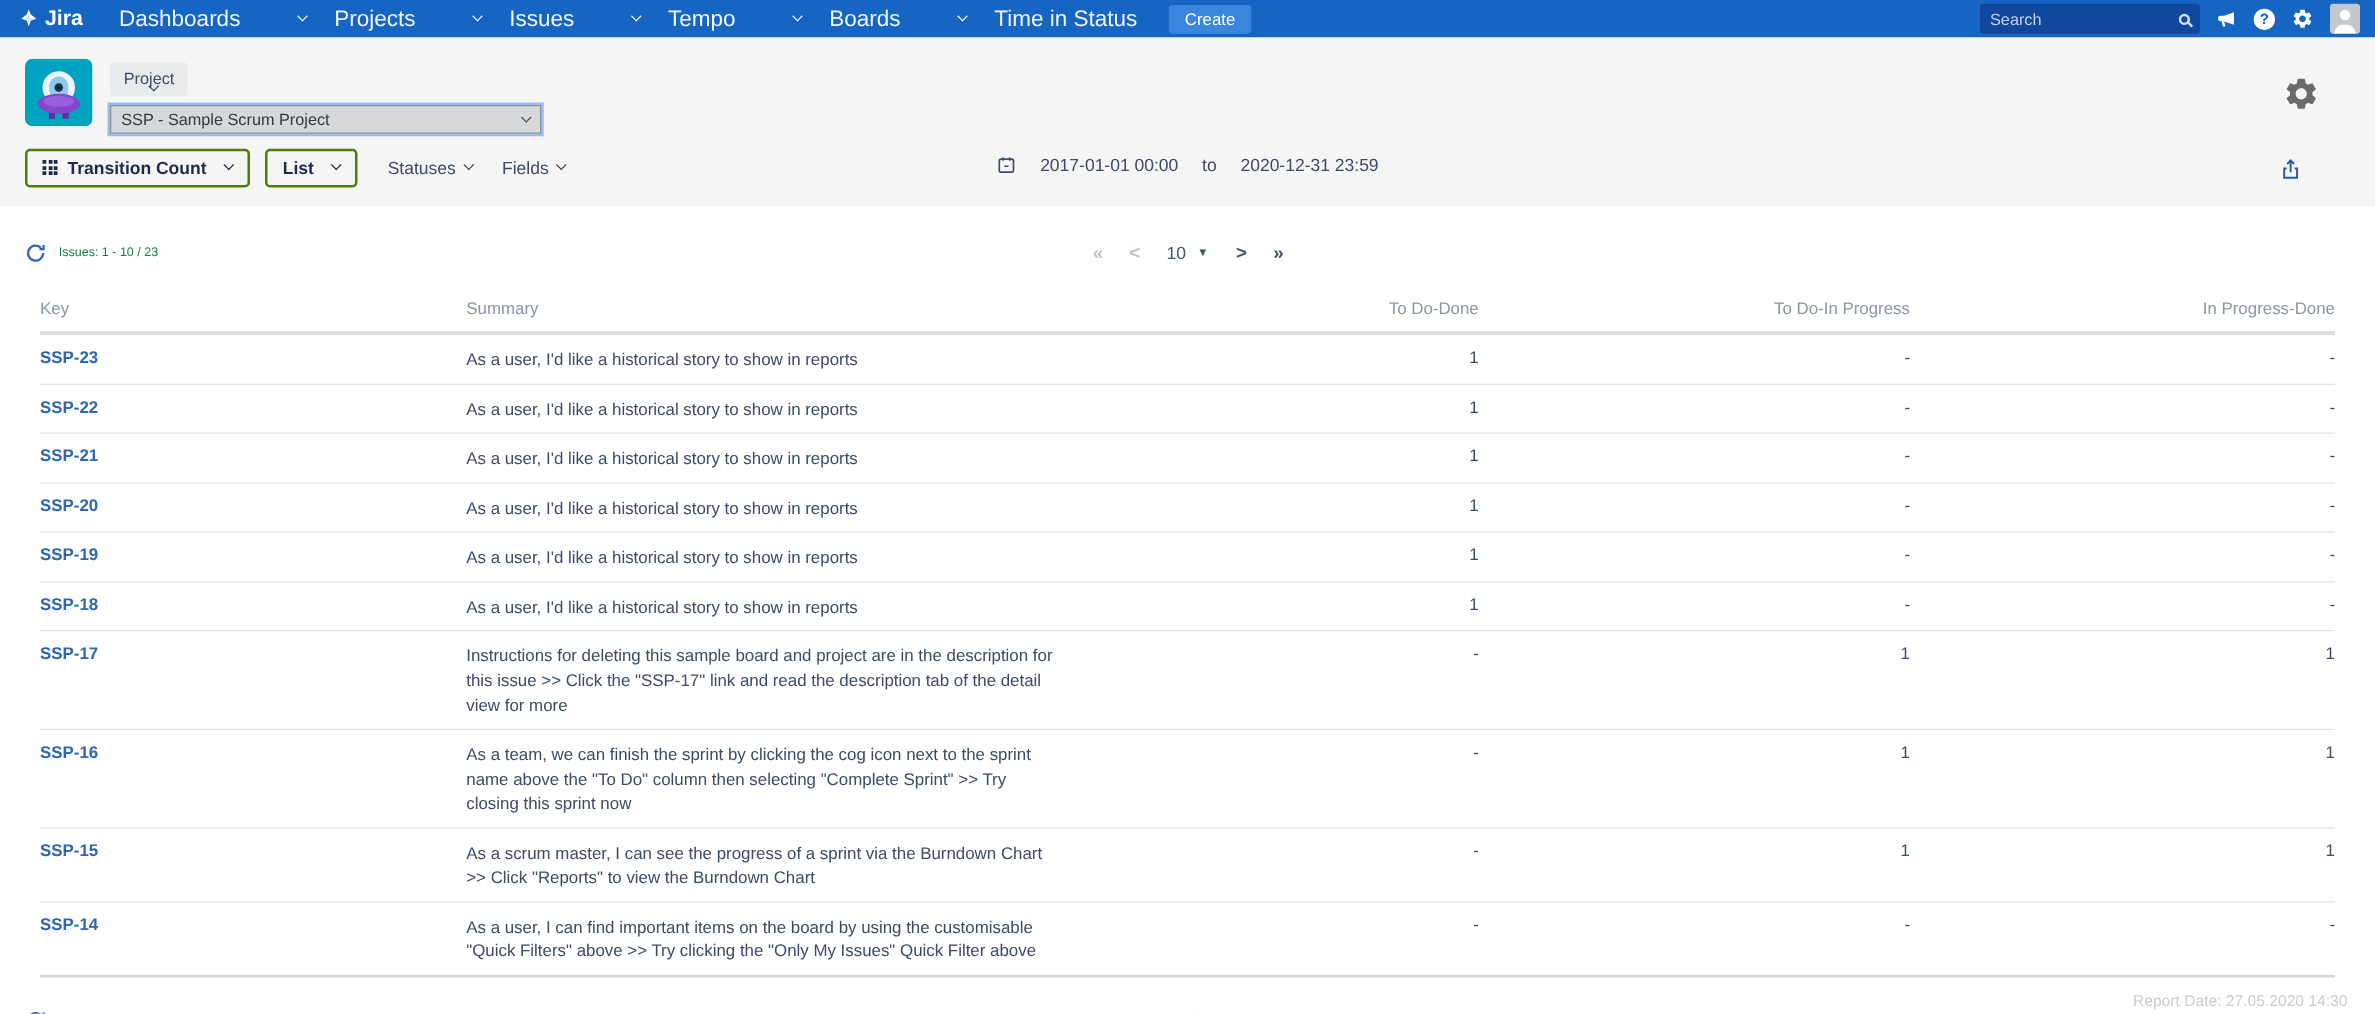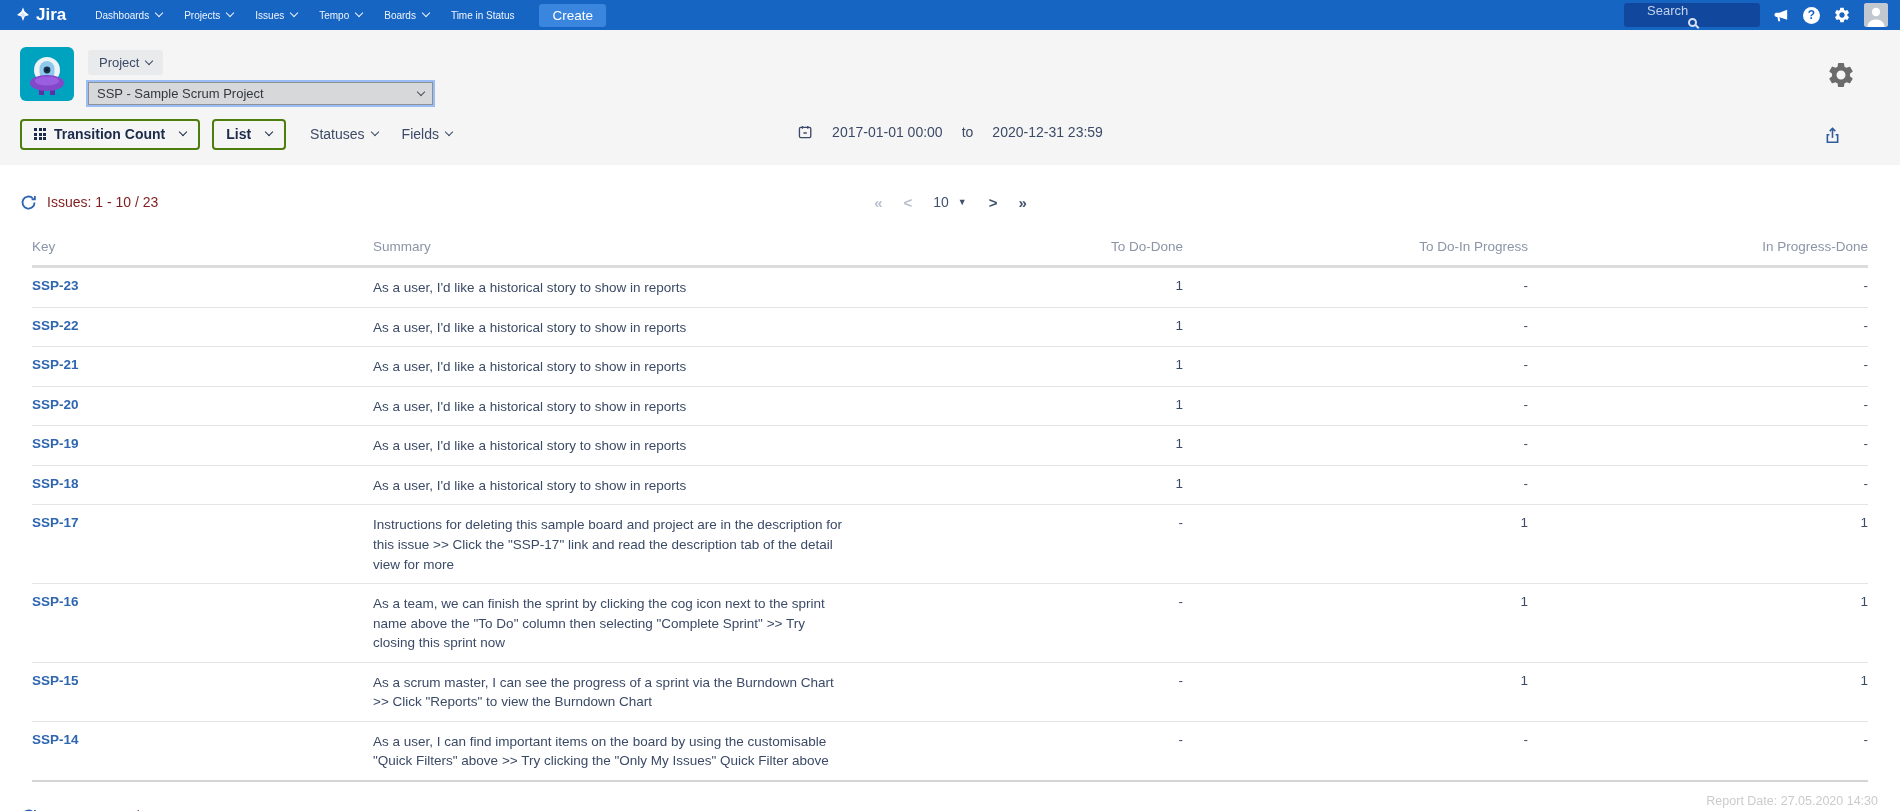--- a/index.html
+++ b/index.html
@@ -1,58 +1,58 @@
 <!DOCTYPE html>
 <html><head>
 <meta charset="utf-8">
 <style>
   * { margin:0; padding:0; box-sizing:border-box; }
   html,body { width:1900px; height:811px; background:#ffffff; font-family:"Liberation Sans", sans-serif; overflow:hidden; }
 
   
   .topnav { height:30px; background:#1765c2; display:flex; align-items:center; padding:0 12px 0 14px; color:#fff; }
   .logo { display:flex; align-items:center; gap:4px; font-size:17px; font-weight:bold; margin-right:18px; }
-  .nav-item { font-size:10px; color:#eef4fd; margin:0 11px; display:flex; align-items:center; cursor:pointer; white-space:nowrap; }
+  .nav-item { font-size:18px; color:#eef4fd; margin:0 11px; display:flex; align-items:center; cursor:pointer; white-space:nowrap;gap:40px; }
   .chev { display:inline-block; width:6px; height:6px; border-right:1.6px solid currentColor; border-bottom:1.6px solid currentColor; transform:rotate(45deg); margin-left:7px; margin-top:-4px; }
   .create-btn { background:#3a85de; color:#fff; font-size:13.5px; padding:4px 13px; border:none; border-radius:3px; margin-left:14px; cursor:pointer; }
   .nav-right { margin-left:auto; display:flex; align-items:center; gap:13px; }
-  .searchbox { display:flex; align-items:center; background:#11489e; border-radius:3px; height:24px; width:136px; padding:0 8px;flex-direction:column; }
+  .searchbox { display:flex; align-items:center; background:#11489e; border-radius:3px; height:24px; width:176px; padding:0 8px; }
   .searchbox input { flex:1; background:transparent; border:none; outline:none; color:#e8eefb; font-size:13px; width:90px; }
   .searchbox input::placeholder { color:#c3d2ec; }
   .mag { width:9px; height:9px; border:2px solid #d6e1f5; border-radius:50%; position:relative; flex:none; }
   .mag::after { content:''; position:absolute; width:2px; height:5px; background:#d6e1f5; right:-3px; bottom:-4px; transform:rotate(-45deg); }
   .help-badge { width:17px; height:17px; border-radius:50%; background:#fff; color:#1765c2; font-size:12px; font-weight:bold; display:flex; align-items:center; justify-content:center; cursor:pointer; }
   .nav-avatar { width:24px; height:24px; border-radius:3px; background:#c2c8cf; overflow:hidden; cursor:pointer; }
   .icon-btn { cursor:pointer; display:flex; align-items:center; }
 
   
   .header-strip { background:#f5f5f6; padding:20px 0 10px 20px; position:relative; height:85px; }
   .proj-avatar { position:absolute; left:20px; top:17px; width:54px; height:54px; }
   .proj-controls { margin-left:68px; }
-  .scope-btn { display:inline-flex; align-items:center; background:#e9eaeb; border:none; border-radius:3px; color:#3b4a66; font-size:13px; padding:5px 11px; cursor:pointer; }
+  .scope-btn { display:inline-flex; align-items:center; background:#e9eaeb; border:none; border-radius:3px; color:#3b4a66; font-size:13px; padding:5px 11px; cursor:pointer;flex-direction:column; }
   .scope-btn .chev { border-color:#3b4a66; }
   .proj-select { margin-top:7px; width:345px; height:23px; background:#d6d8da; border:1px solid #8c9097; box-shadow:0 0 0 2px rgba(66,133,244,.5); display:flex; align-items:center; justify-content:space-between; padding:0 8px; font-size:13px; color:#33383f; cursor:pointer; }
   .proj-select .chev { border-color:#4a4f57; }
   .strip-gear { position:absolute; right:44px; top:30px; cursor:pointer; }
 
   
   .toolbar { background:#f5f5f6; height:50px; position:relative; display:flex; align-items:center; padding:0 20px 12px 20px; }
   .tool-btn { display:inline-flex; align-items:center; gap:8px; border:2px solid #4d7c0f; border-radius:4px; background:transparent; height:31px; padding:0 12px; font-size:14px; font-weight:bold; color:#1c2b4a; cursor:pointer; font-family:"Liberation Sans", sans-serif; }
   .tool-btn .chev { border-color:#1c2b4a; }
   .tool-btn + .tool-btn { margin-left:12px; }
   .grid9 { display:grid; grid-template-columns:repeat(3,3px); grid-auto-rows:3px; gap:1.5px; }
   .grid9 i { background:#1c2b4a; }
   .tool-link { display:inline-flex; align-items:center; font-size:14px; color:#3b4a66; margin-left:24px; cursor:pointer; }
   .tool-link .chev { border-color:#3b4a66; }
   .date-range { position:absolute; left:50%; top:9px; transform:translateX(-50%); display:flex; align-items:center; gap:19px; font-size:14px; color:#3b4a66; cursor:pointer; white-space:nowrap; }
   .export-btn { position:absolute; right:58px; top:10px; cursor:pointer; }
 
   
   .issues-bar { position:relative; height:46px; display:flex; align-items:center; padding:0 20px; margin-top:14px; }
-  .issues-count { display:flex; gap:10px; font-size:14px; color:#7f1d1d; }
+  .issues-count { display:flex; align-items:center; gap:10px; font-size:10px; color:#15803d; }
   .refresh { cursor:pointer; display:flex; }
   .pager { position:absolute; left:50%; transform:translateX(-50%); display:flex; align-items:center; gap:22px; font-size:15px; color:#42526e; }
   .pg { cursor:pointer; font-weight:bold; letter-spacing:-1px; }
   .pg.muted { color:#b9c0cc; }
   .pg-size { display:flex; align-items:center; gap:9px; cursor:pointer; font-weight:normal; font-size:14px; }
   .pg-caret { font-size:9px; }
 
   
   table { border-collapse:collapse; table-layout:fixed; width:1836px; margin:6px 32px 0 32px; }
   col.c1{width:341px;} col.c2{width:480px;} col.c3{width:330px;} col.c4{width:345px;} col.c5{width:340px;}

